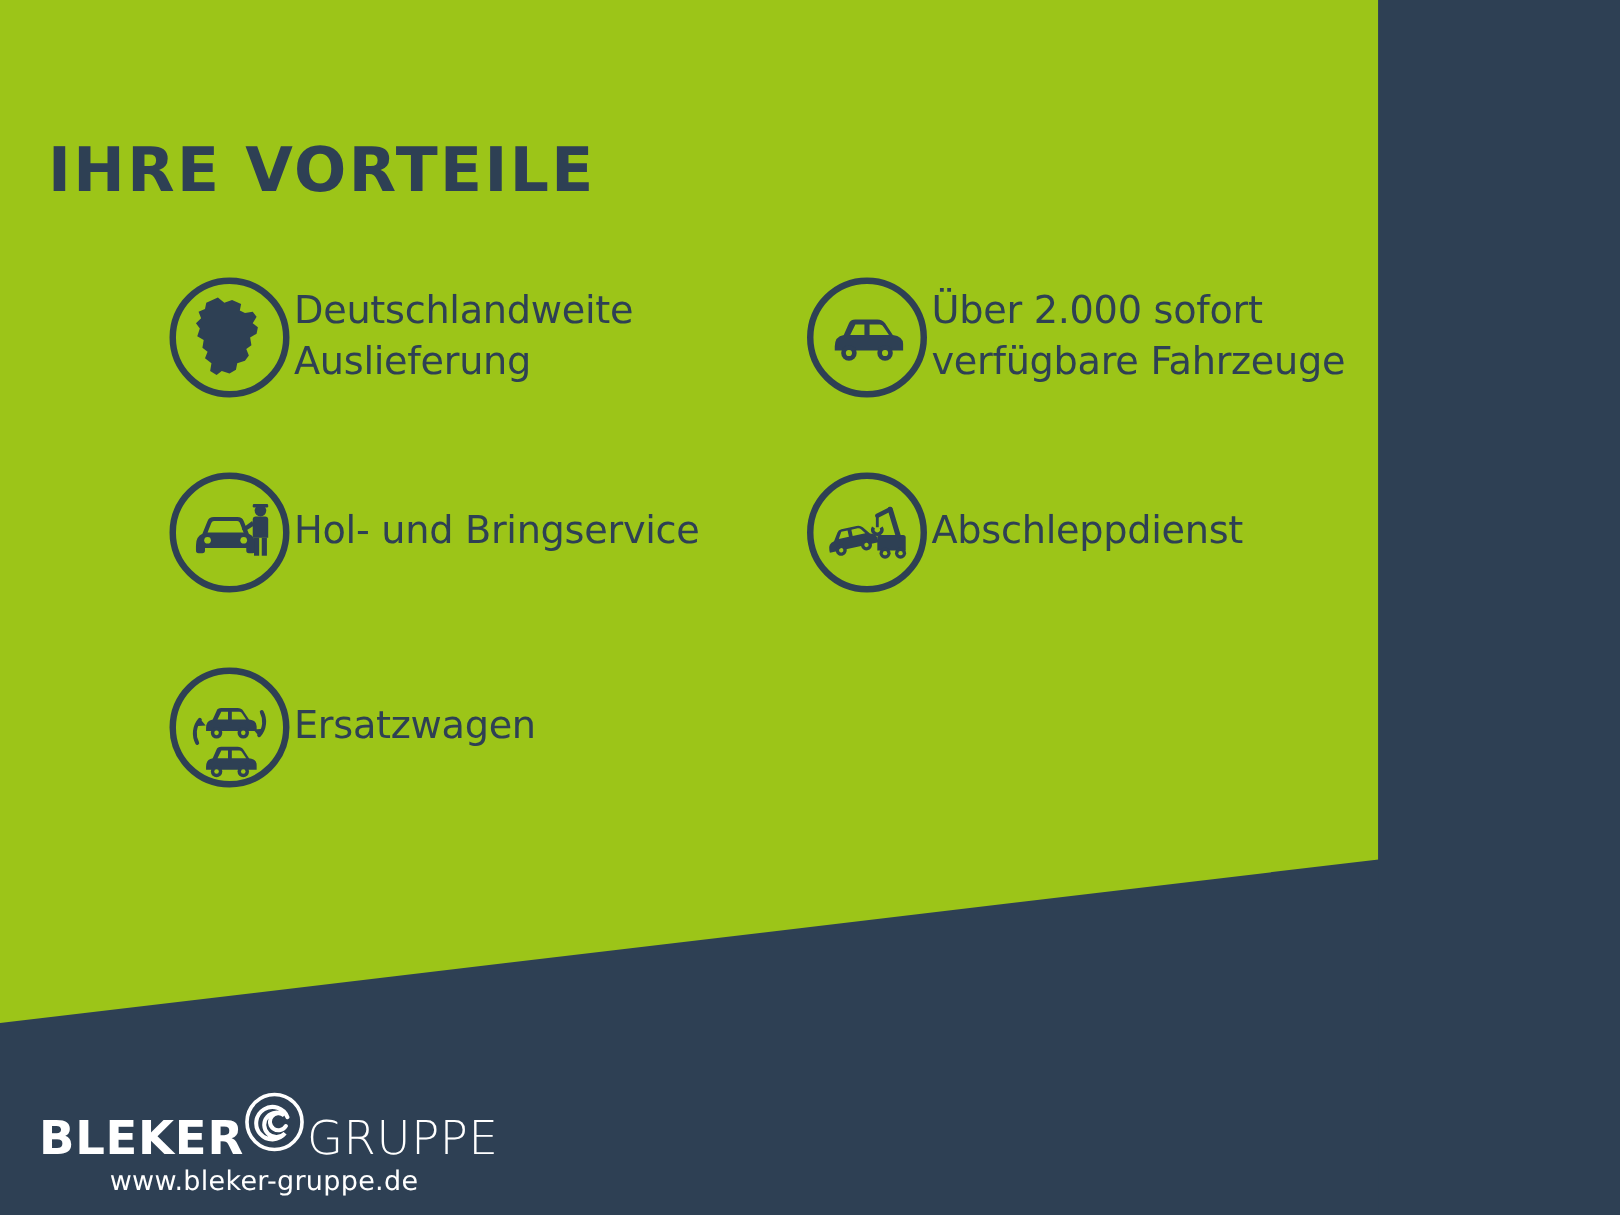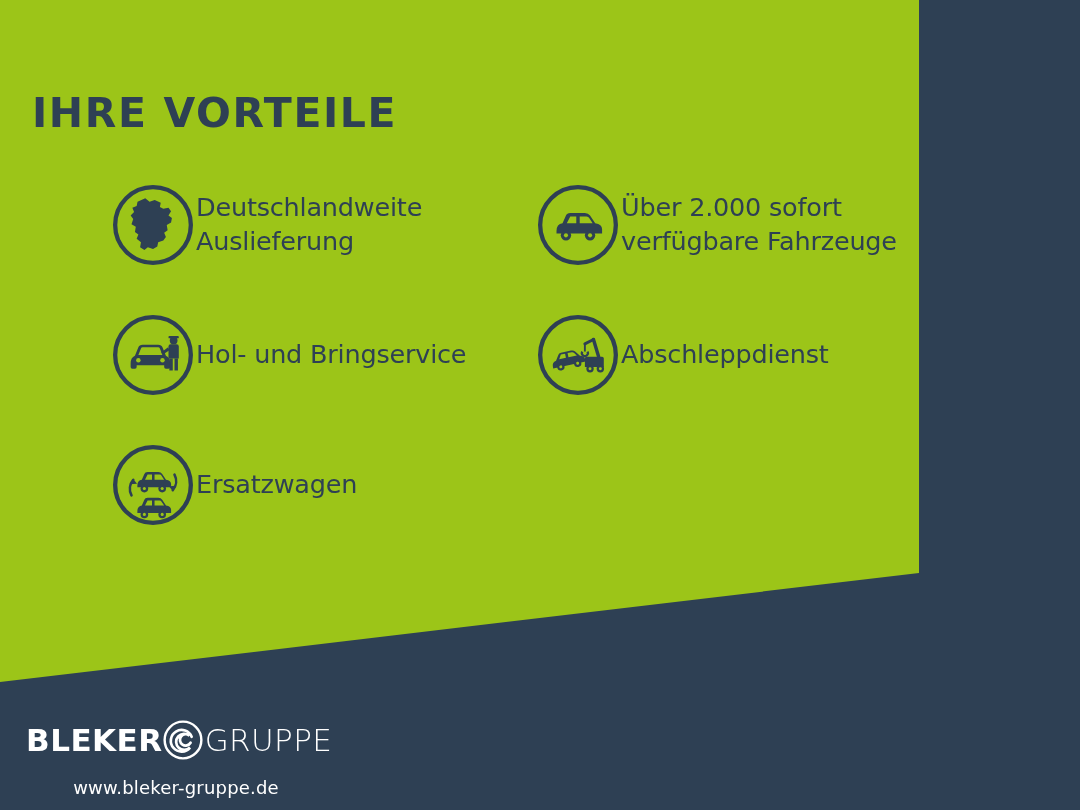--- a/index.html
+++ b/index.html
@@ -86,21 +86,21 @@
 
   
   #footer {
     position: absolute;
     left: 26px;
     bottom: 12px;
     width: 300px;
   }
   #logo-row {
     display: flex;
-    align-items: center;
+    align-items: flex-end;
     justify-content: flex-start;
     height: 46px;
   }
   #logo-bleker {
     font-family: "DejaVu Sans", sans-serif;
     font-size: 31px;
     font-weight: bold;
     letter-spacing: 0.5px;
     color: #ffffff;
     line-height: 1;
@@ -114,21 +114,21 @@
   #logo-mark svg { display: block; width: 54px; height: 54px; }
   #logo-gruppe {
     font-family: "DejaVu Sans", sans-serif;
     font-size: 31px;
     font-weight: 300;
     letter-spacing: 0.4px;
     color: #ffffff;
     line-height: 1;
   }
   #logo-url {
-    margin-top: 14px;
+    margin-top: 2px;
     text-align: center;
     font-family: "DejaVu Sans", sans-serif;
     font-size: 18px;
     color: #ffffff;
     letter-spacing: 0.2px;
   }
 </style>
 </head>
 <body>
 

